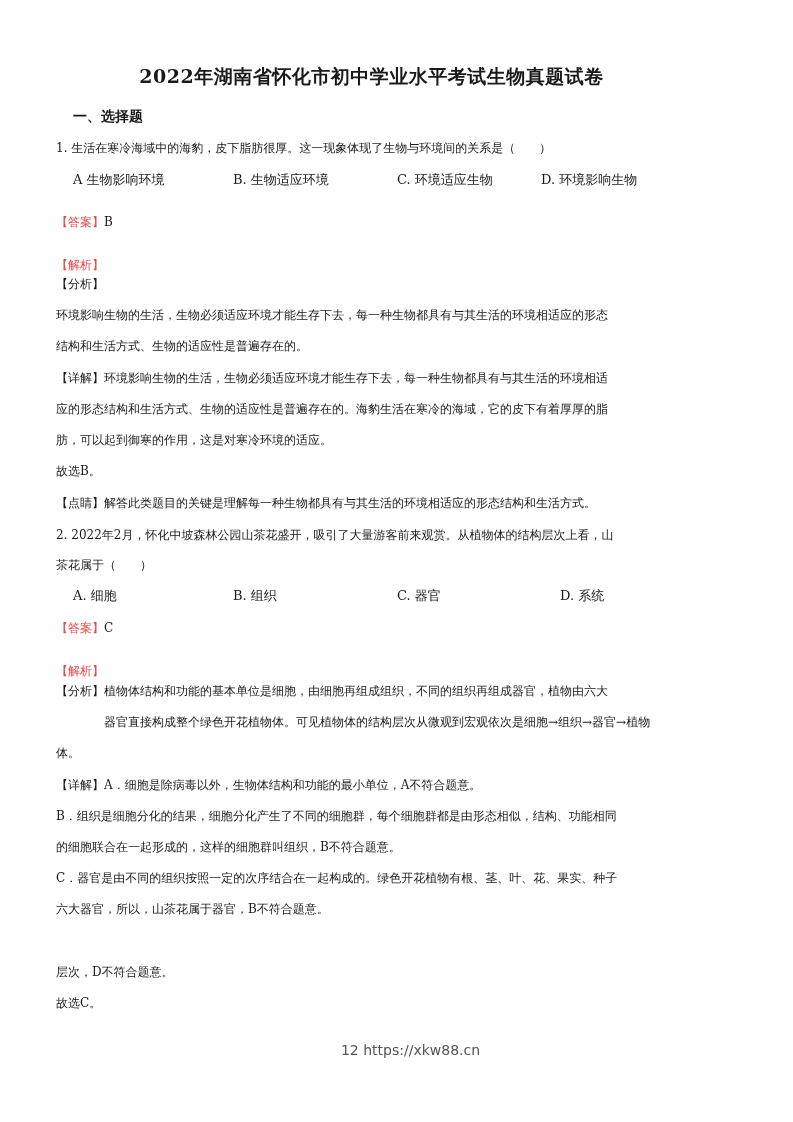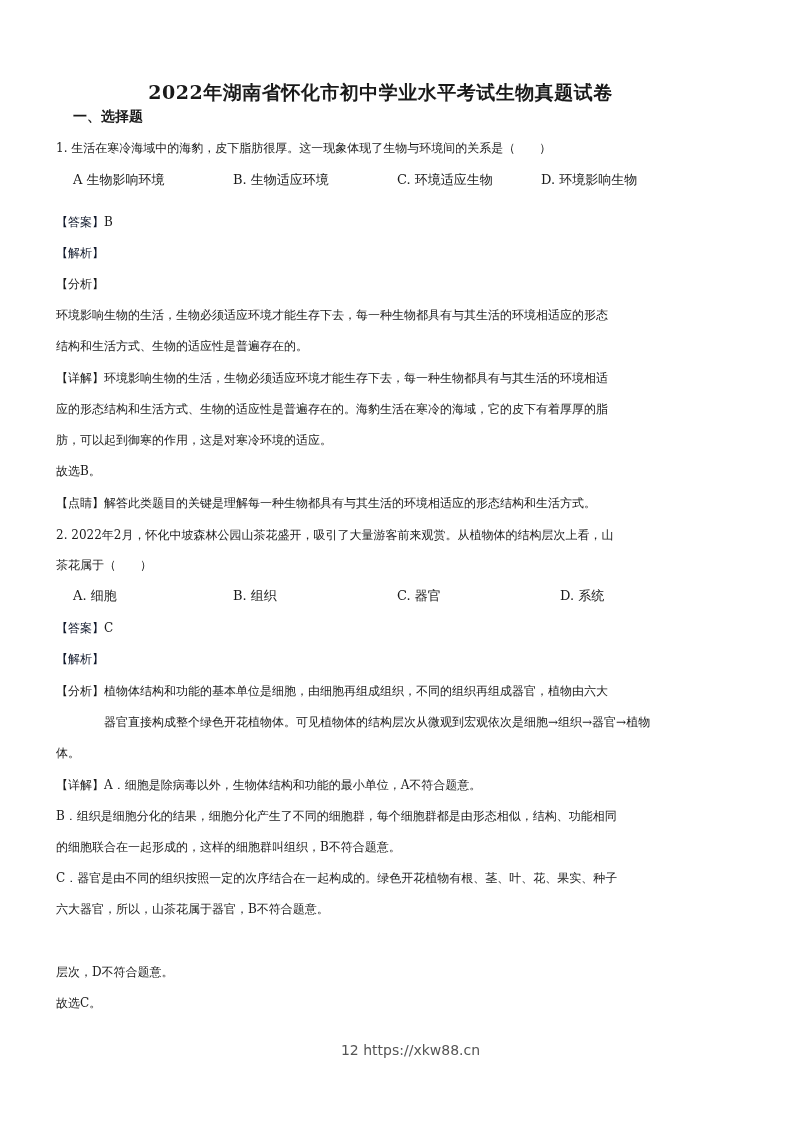--- a/index.html
+++ b/index.html
@@ -3,35 +3,34 @@
 <meta charset="utf-8">
 <style>
   html, body { margin: 0; padding: 0; background: #ffffff; }
   body {
     width: 793px; height: 1122px; position: relative; overflow: hidden;
     font-family: "DejaVu Serif", "Liberation Serif", serif;
     color: #1a1a1a;
   }
   .page { position: absolute; left: 0; top: 0; width: 793px; height: 1122px; }
   .title {
-    position: absolute; left: 0; width: 743px; top: 80px;
+    position: absolute; left: 0; width: 743px; top: 64px;
     text-align: center; font-weight: bold; font-size: 19px; letter-spacing: 0.5px;
     font-family: "DejaVu Serif", "Liberation Serif", serif;
-    margin-left: 9px;
   }
   .section-title {
     position: absolute; left: 73px; top: 108px;
     font-weight: bold; font-size: 14px;
     font-family: "DejaVu Sans", "Liberation Sans", sans-serif;
   }
   .line {
     position: absolute; left: 56px; width: 650px;
     font-size: 12px; line-height: 18px; white-space: nowrap;
   }
-  .tag-blue { color: #0f172a; }
+  .tag-blue { color: #ef4444; margin-top: 12px; }
   .options { position: absolute; left: 73px; width: 650px; font-size: 13px; line-height: 18px; }
   .opt { position: absolute; white-space: nowrap; }
   .footer {
     position: absolute; left: 14px; width: 793px; top: 1042px; text-align: center;
     font-family: "DejaVu Sans", "Liberation Sans", sans-serif;
     font-size: 14px; color: #555555;
   }
 </style>
 </head>
 <body>

